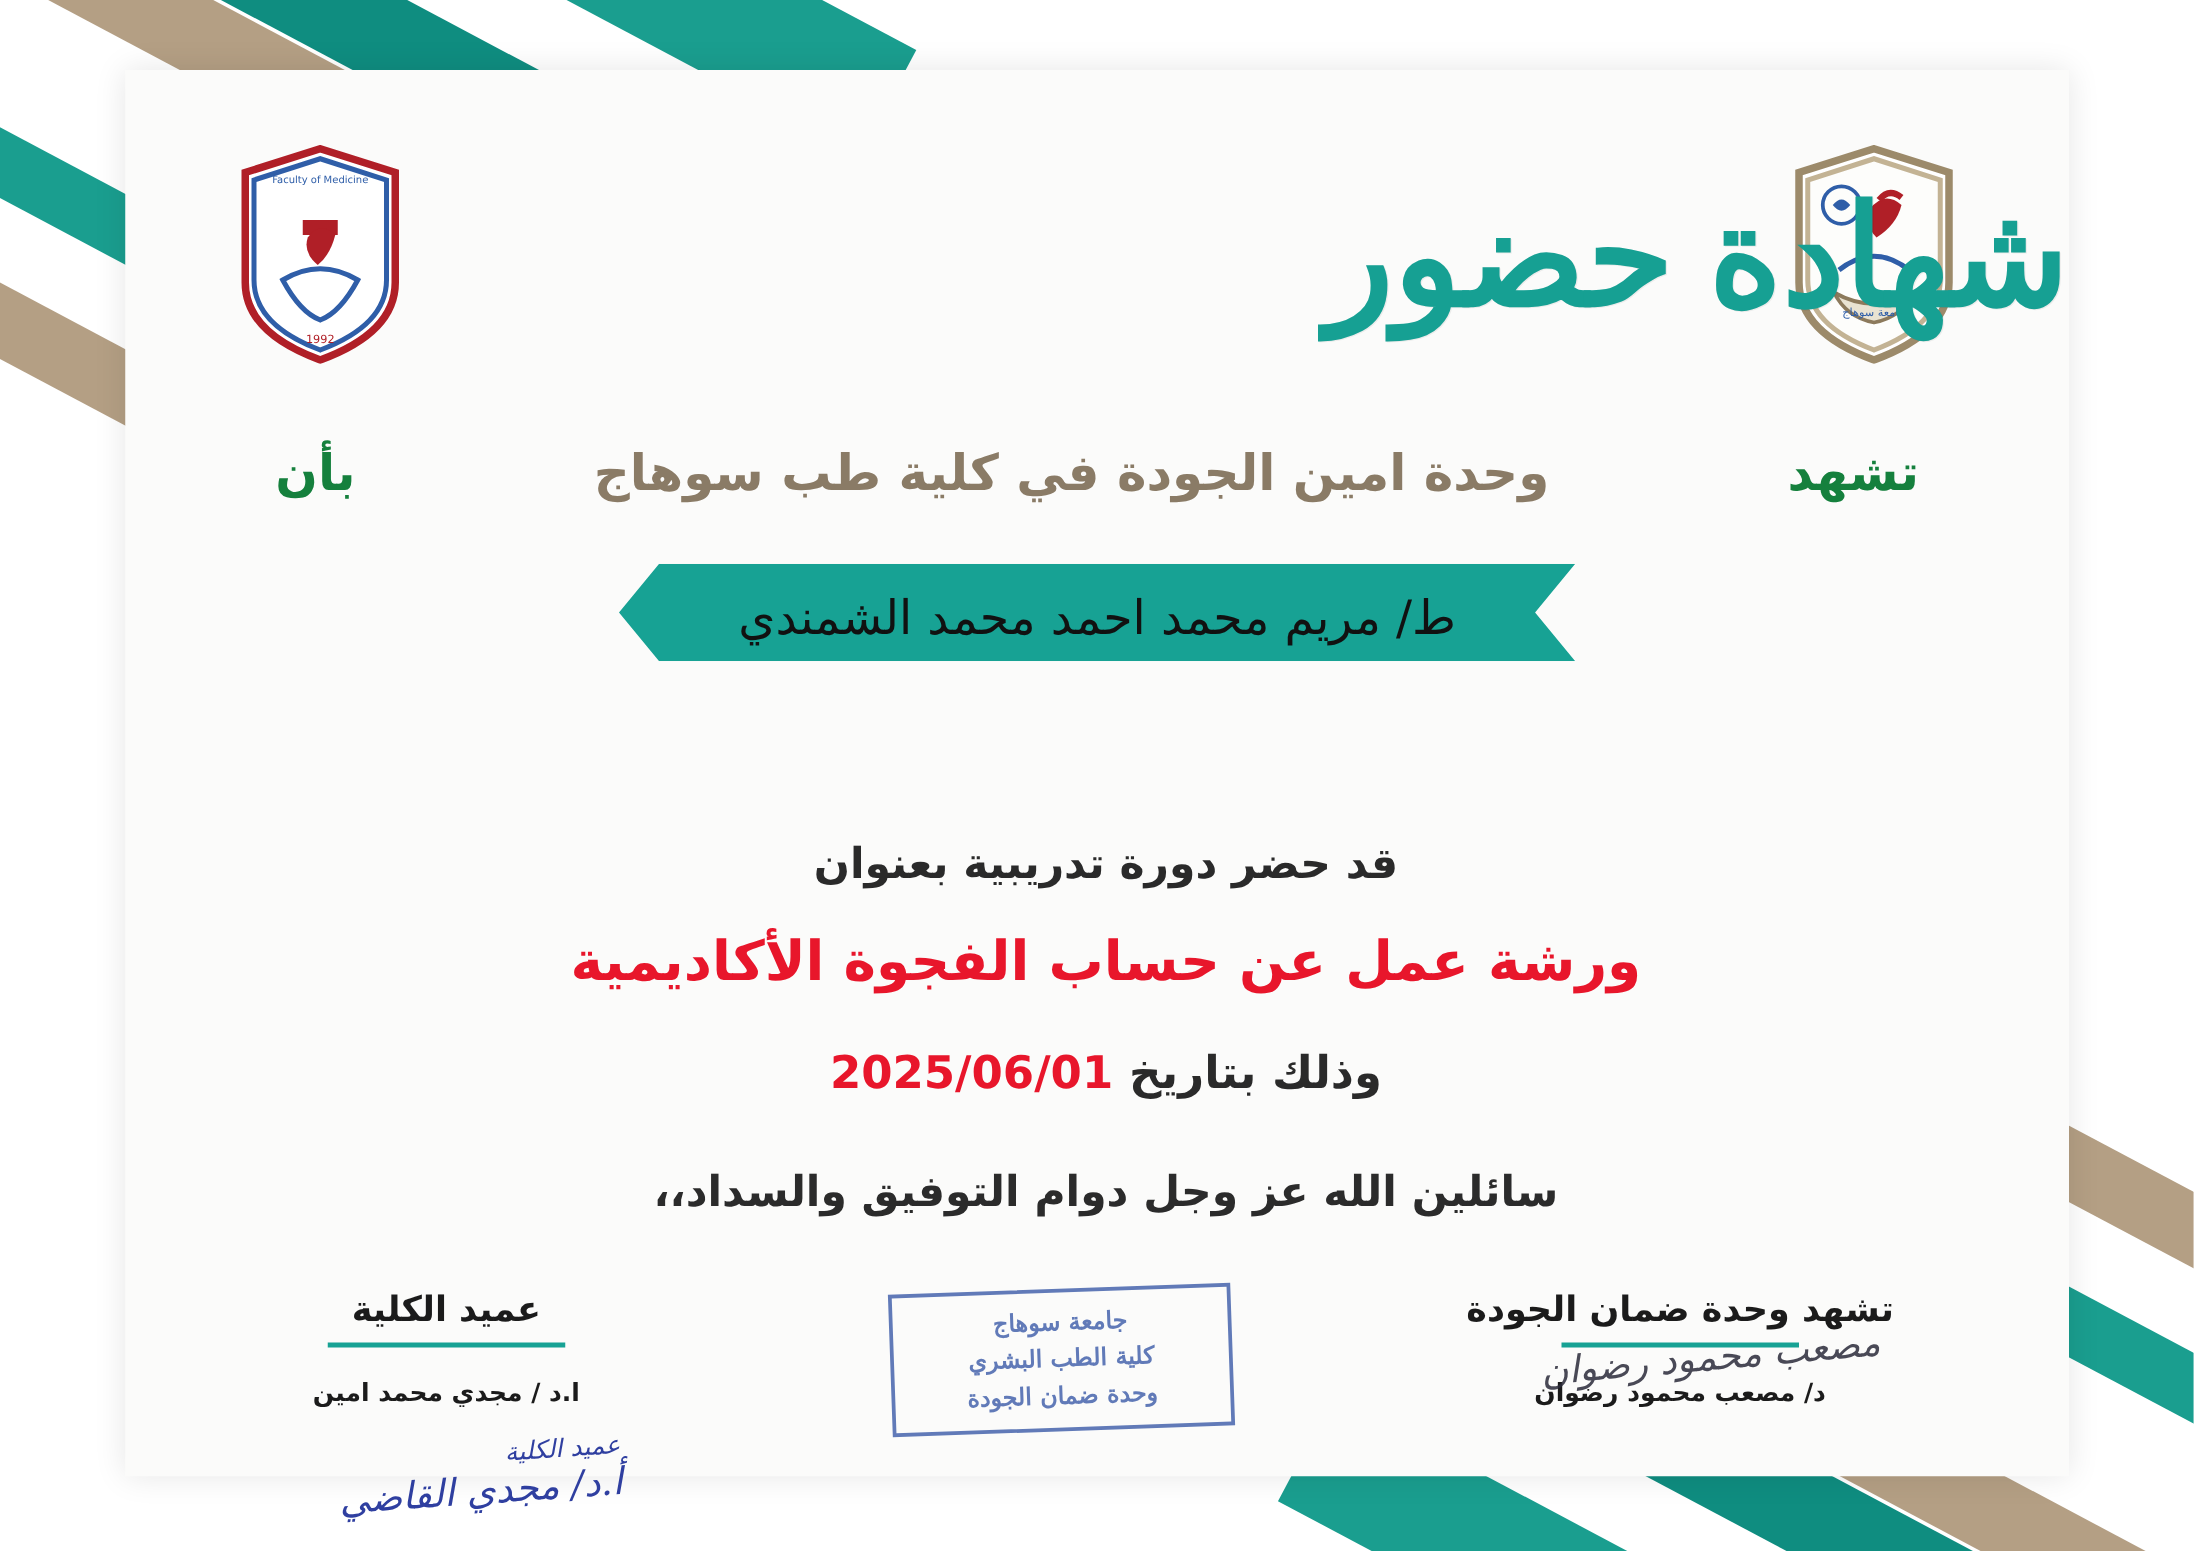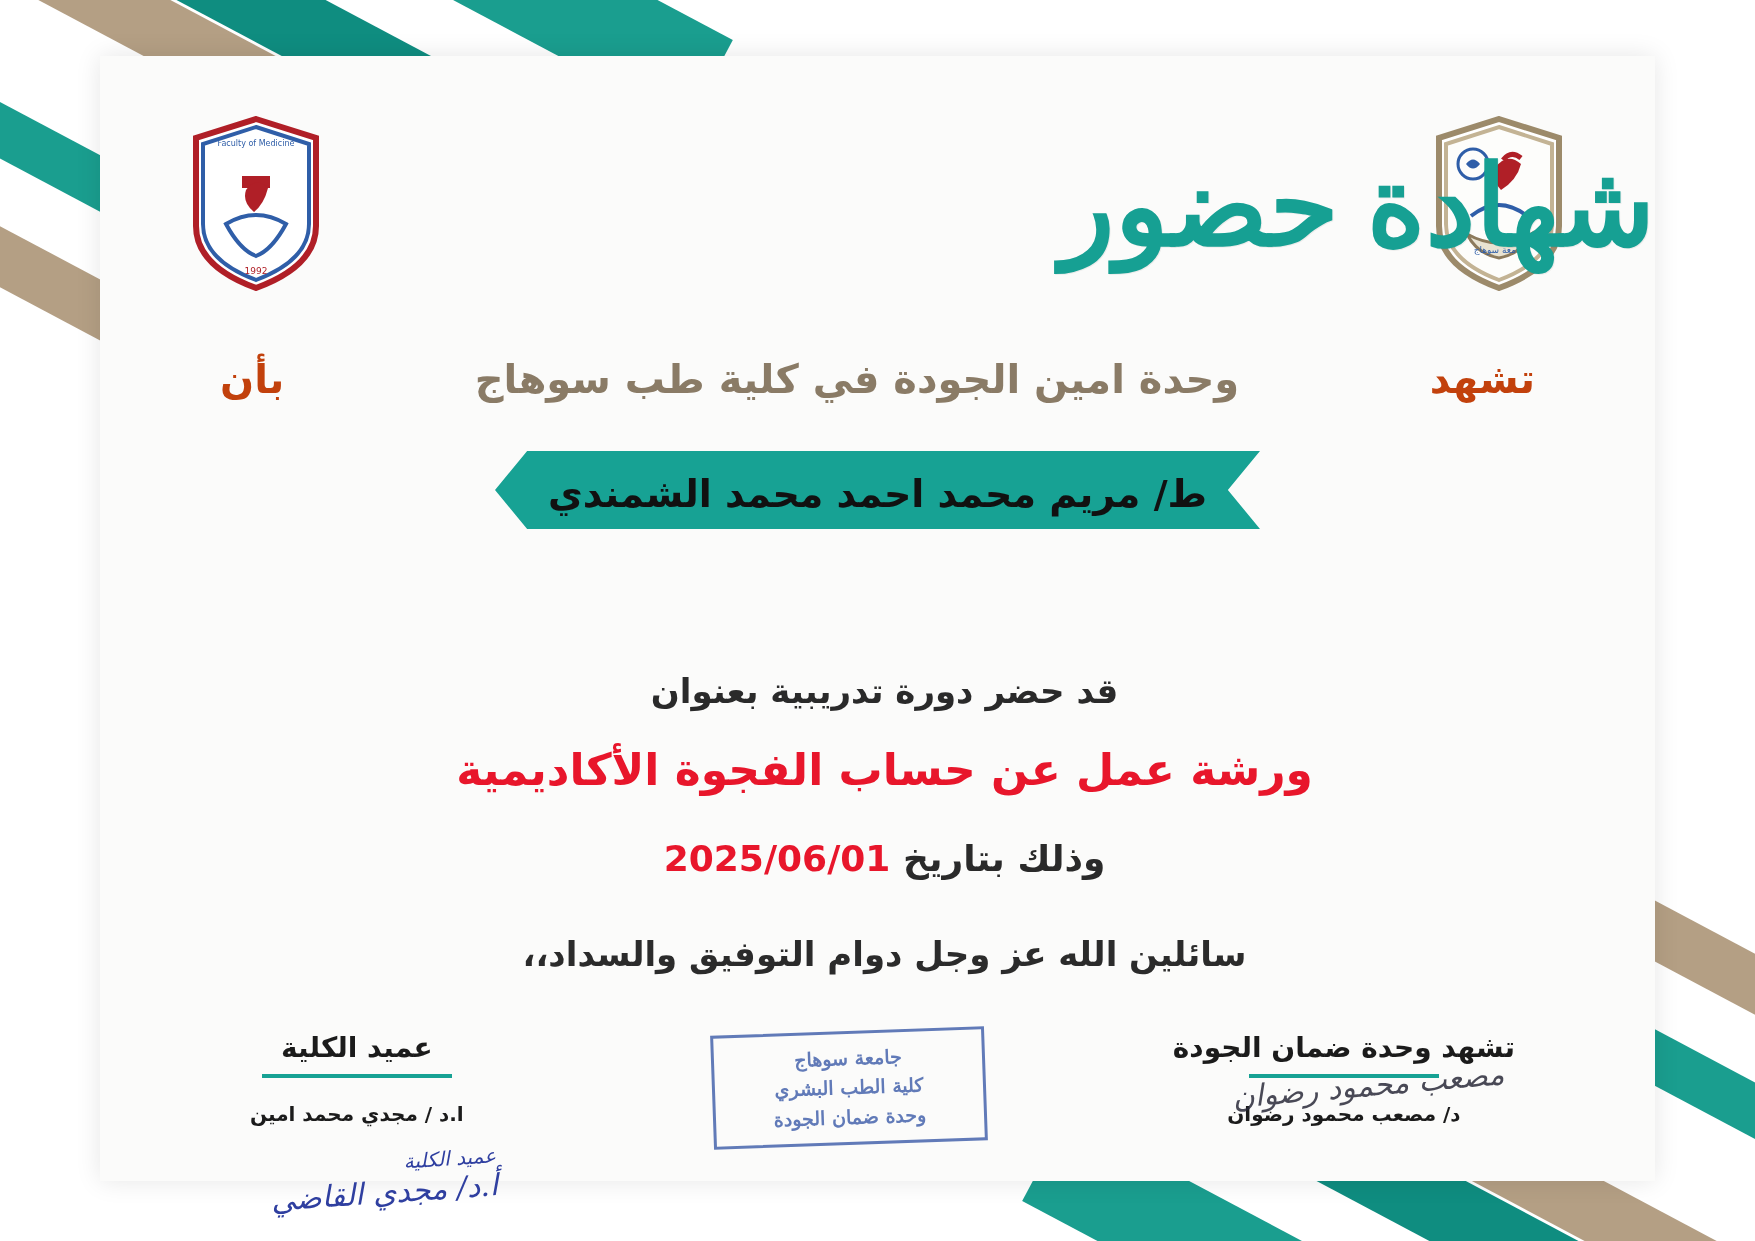--- a/index.html
+++ b/index.html
@@ -98,21 +98,21 @@
   }
 
   
   .subrow{
     position:absolute;left:120px;right:120px;top:300px;
     display:flex;flex-direction:row;align-items:baseline;
     justify-content:space-between;
     direction:rtl;
   }
   .sub-word{
-    font-size:40px;font-weight:bold;color:#c2410c;
+    font-size:40px;font-weight:bold;color:#15803d;
     white-space:nowrap;
   }
   .sub-mid{
     font-size:40px;font-weight:bold;color:#8a7b66;
     white-space:nowrap;
   }
 
   
   .banner{
     position:absolute;left:395px;right:395px;top:395px;height:78px;
@@ -121,21 +121,21 @@
     position:absolute;inset:0;
     background:#17a294;
     clip-path:polygon(0 0, 100% 0, 100% 100%, 0 100%, 4.2% 50%);
   }
   .banner-bg.flip{
     clip-path:polygon(4.2% 0, 100% 0, 95.8% 50%, 100% 100%, 4.2% 100%, 0 50%);
   }
   .name-text{
     position:absolute;left:0;right:0;top:16px;
     text-align:center;
-    font-size:38px;font-weight:bold;color:#111;
+    font-size:38px;font-weight:normal;color:#111;
     line-height:1.45;
     z-index:3;
   }
 
   
   .line{
     position:absolute;left:134px;right:120px;
     text-align:center;
     font-size:34px;font-weight:bold;color:#2a2a2a;
     white-space:nowrap;

